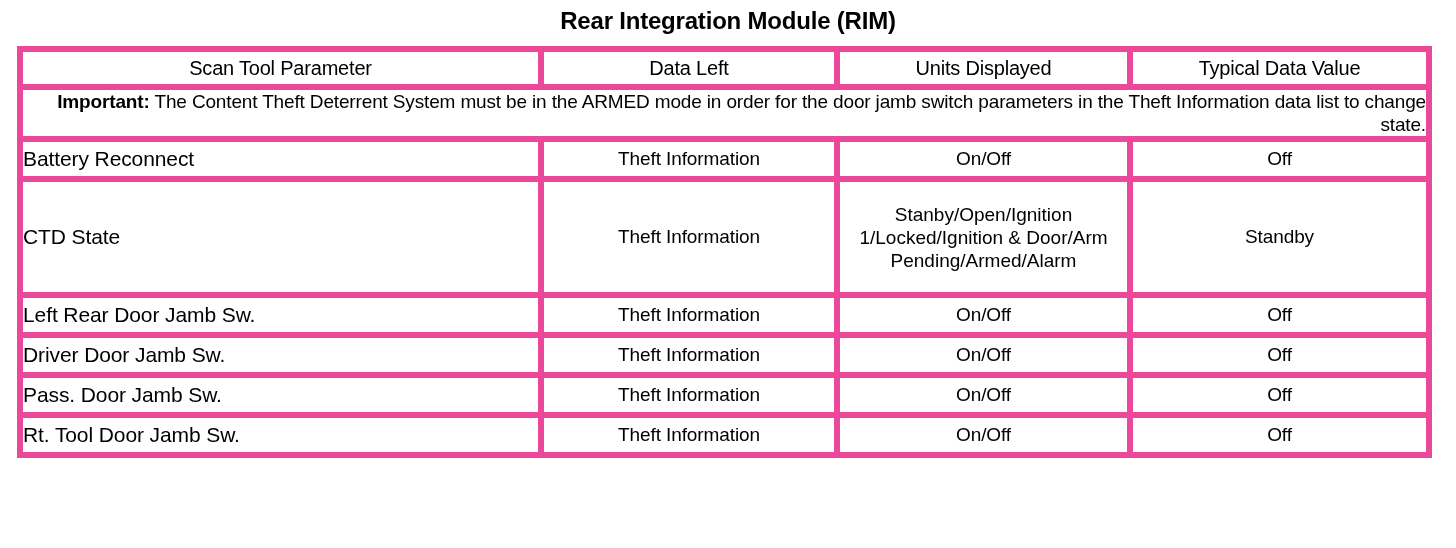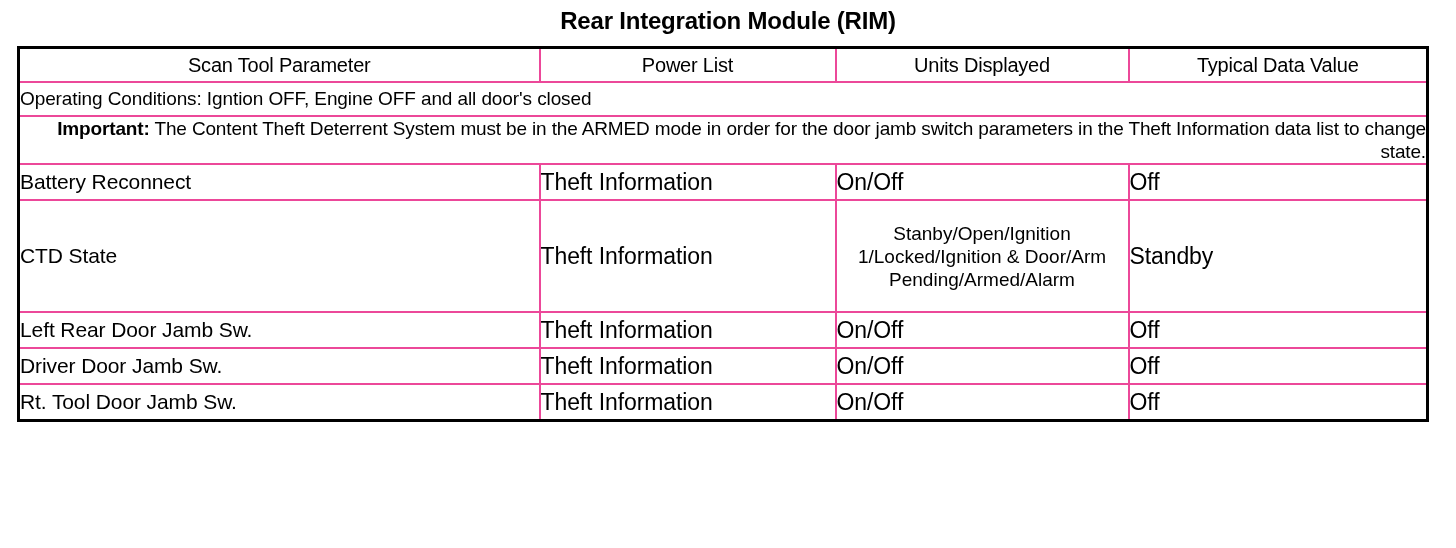--- a/index.html
+++ b/index.html
@@ -36,21 +36,21 @@
     top: 46px;
     width: 1409px;
   }
   table.spec {
     width: 1409px;
     border-collapse: collapse;
     table-layout: fixed;
     border: 3px solid #000;
   }
   table.spec td, table.spec th {
-    border: 2px solid #ec4899;
+    border: 6px solid #ec4899;
     padding: 0;
     vertical-align: middle;
     font-weight: normal;
   }
   
   col.c1 { width: 521px; }
   col.c2 { width: 296px; }
   col.c3 { width: 293px; }
   col.c4 { width: 299px; }
 
@@ -81,22 +81,22 @@
   td.note b { font-weight: bold; }
 
   td.param {
     font-size: 21px;
     text-align: left;
     padding-left: 12px;
     height: 34px;
     letter-spacing: -0.1px;
   }
   td.ctr {
-    font-size: 23px;
-    text-align: left;
+    font-size: 19px;
+    text-align: center;
     height: 34px;
     letter-spacing: -0.1px;
   }
   td.units-multi {
     font-size: 19px;
     text-align: center;
     line-height: 1.22;
     padding: 4px 4px;
   }
   tr.tall td { height: 110px; }
@@ -112,29 +112,26 @@
     <table class="spec">
       <colgroup>
         <col class="c1">
           <col class="c2">
           <col class="c3">
           <col class="c4">
       </colgroup>
       <thead>
         <tr>
           <th class="hdr">Scan Tool Parameter</th>
-          <th class="hdr">Power List</th>
+          <th class="hdr">Data Left</th>
           <th class="hdr">Units Displayed</th>
           <th class="hdr">Typical Data Value</th>
         </tr>
       </thead>
       <tbody>
-        <tr>
-          <td class="band" colspan="4">Operating Conditions: Igntion OFF, Engine OFF and all door's closed</td>
-        </tr>
         <tr>
           <td class="note" colspan="4"><b>Important:</b><span> The Content Theft Deterrent System must be in the ARMED mode in order for the door jamb switch parameters in the Theft Information data list to change state.</span></td>
         </tr>
 
         <tr>
           <td class="param">Battery Reconnect</td>
           <td class="ctr">Theft Information</td>
           <td class="ctr">On/Off</td>
           <td class="ctr">Off</td>
         </tr>
@@ -153,20 +150,26 @@
           <td class="ctr">Off</td>
         </tr>
 
         <tr>
           <td class="param">Driver Door Jamb Sw.</td>
           <td class="ctr">Theft Information</td>
           <td class="ctr">On/Off</td>
           <td class="ctr">Off</td>
         </tr>
 
+        <tr>
+          <td class="param">Pass. Door Jamb Sw.</td>
+          <td class="ctr">Theft Information</td>
+          <td class="ctr">On/Off</td>
+          <td class="ctr">Off</td>
+        </tr>
 
 
         <tr>
           <td class="param">Rt. Tool Door Jamb Sw.</td>
           <td class="ctr">Theft Information</td>
           <td class="ctr">On/Off</td>
           <td class="ctr">Off</td>
         </tr>
       </tbody>
     </table>

